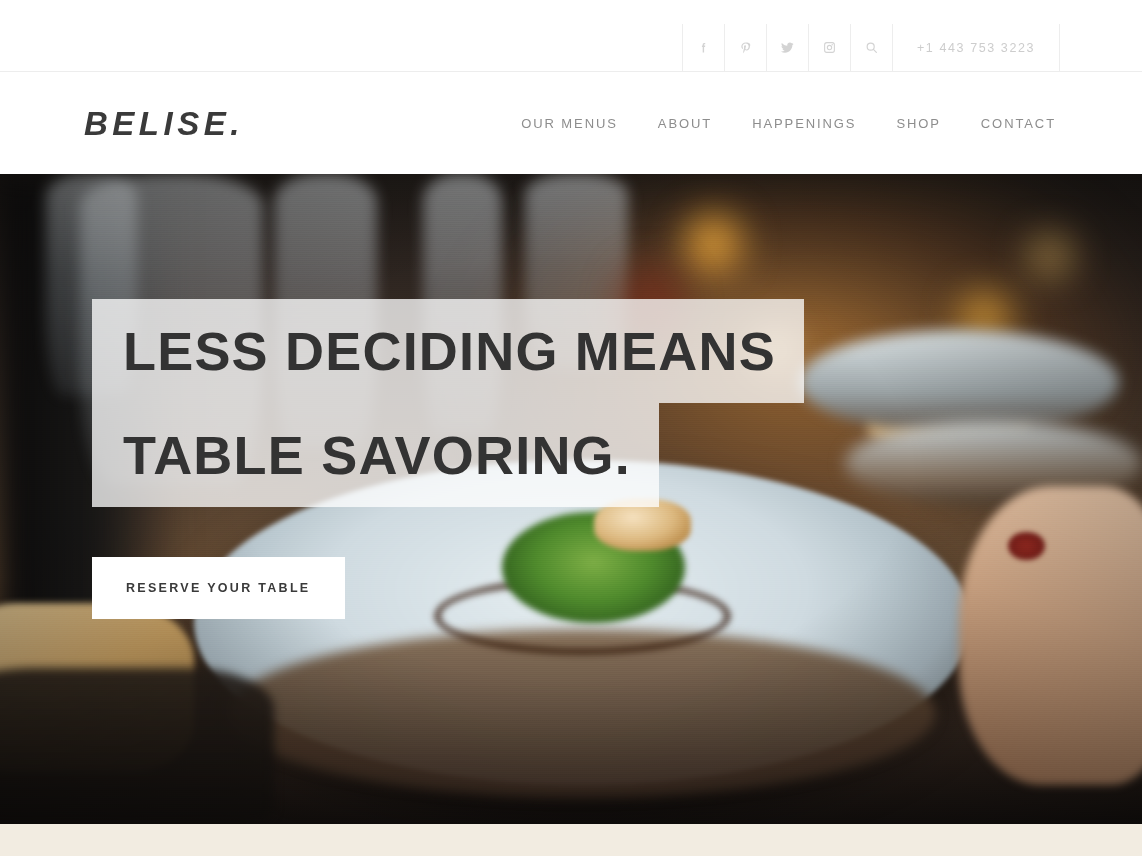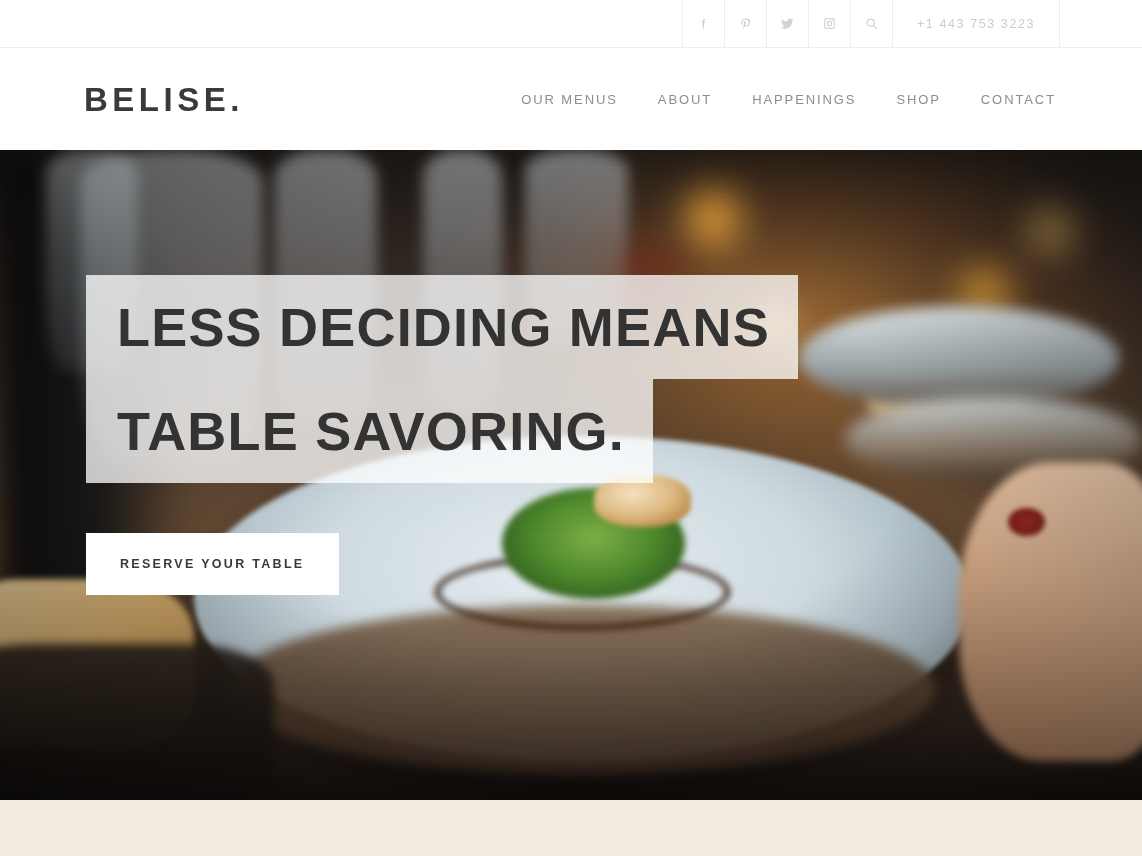--- a/index.html
+++ b/index.html
@@ -14,20 +14,21 @@
   }
 
   
   .topbar {
     height: 48px;
     background: #ffffff;
     border-bottom: 1px solid #ededed;
     display: flex;
     justify-content: flex-end;
     align-items: stretch;
+    margin-top: 24px;
   }
   .topbar-cell {
     width: 42px;
     border-left: 1px solid #ededed;
     display: flex;
     align-items: center;
     justify-content: center;
     color: #d3d3d3;
   }
   .topbar-cell svg { display: block; }
@@ -54,20 +55,21 @@
     align-items: center;
     padding: 0 84px 0 84px;
   }
   .logo {
     font-size: 33px;
     font-weight: 700;
     letter-spacing: 4.5px;
     color: #3a3a3a;
     line-height: 1;
     white-space: nowrap;
+    font-style: italic;
   }
   .nav {
     margin-left: auto;
     display: flex;
     align-items: center;
     gap: 40px;
     padding-right: 2px;
   }
   .nav-item {
     font-size: 13px;
@@ -231,21 +233,21 @@
     mix-blend-mode: overlay;
   }
   .vig {
     position: absolute; inset: 0;
     background: radial-gradient(ellipse at 50% 45%, rgba(0,0,0,0) 42%, rgba(0,0,0,.42) 100%);
   }
 
   
   .hero-copy {
     position: absolute;
-    left: 86px;
+    left: 92px;
     top: 125px;
     z-index: 5;
   }
   .headline-line {
     display: inline-block;
     background: rgba(255,255,255,.76);
     color: #333333;
     font-size: 54px;
     font-weight: 700;
     letter-spacing: 1.2px;

